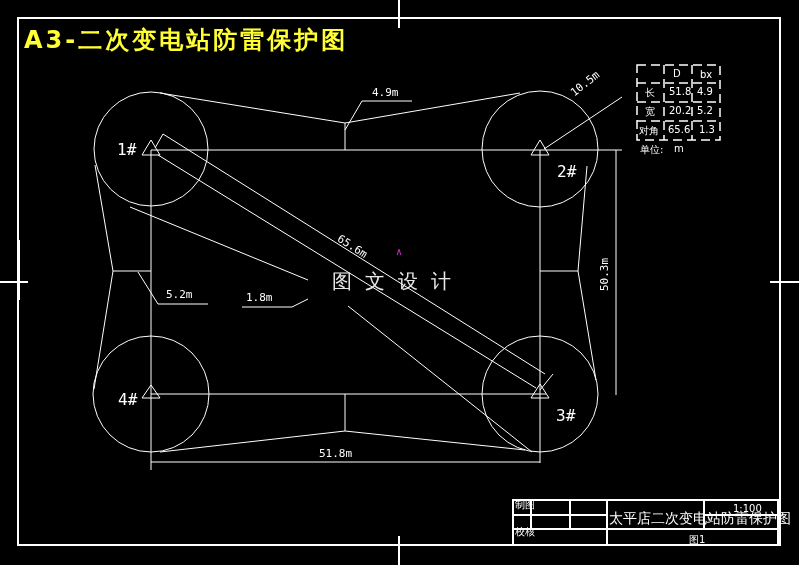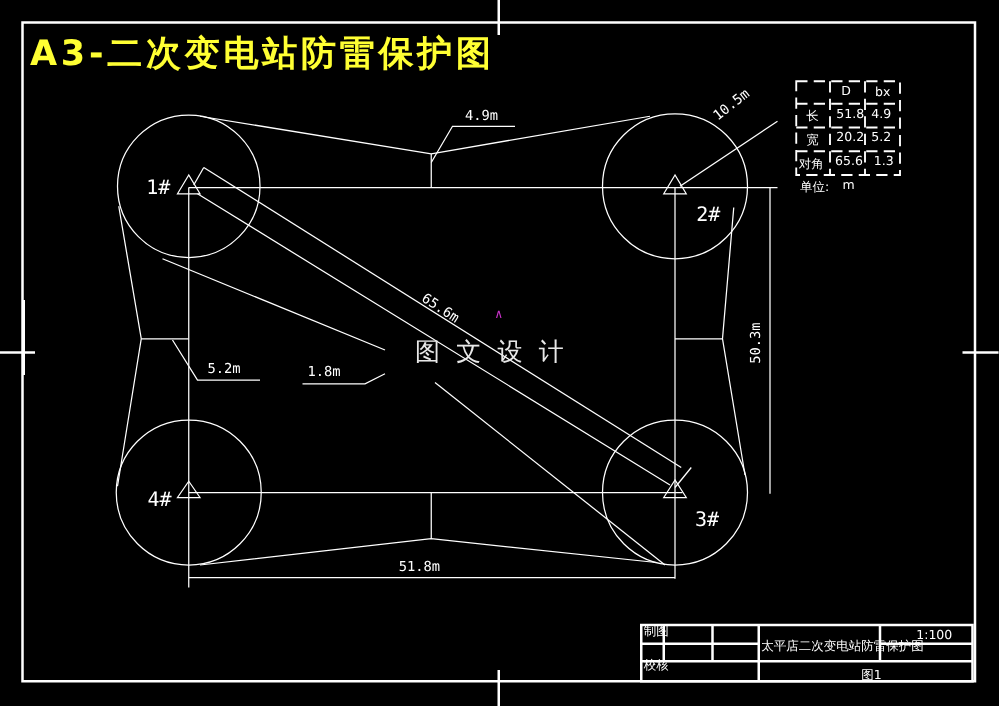--- a/index.html
+++ b/index.html
@@ -1,21 +1,21 @@
 <!DOCTYPE html>
 <html><head>
 <meta charset="utf-8">
 <style>
   html,body{margin:0;padding:0;background:#000;}
   body{width:799px;height:565px;overflow:hidden;position:relative;font-family:"DejaVu Sans Mono","Liberation Mono",monospace;}
   svg{position:absolute;left:0;top:0;}
   .ln{stroke:#fff;stroke-width:1;fill:none;}
   .thick{stroke:#fff;stroke-width:2;fill:none;}
   .dash{stroke:#fff;stroke-width:1.5;fill:none;stroke-dasharray:9 5;}
-  .title{position:absolute;left:24px;top:24px;color:#ffff33;font-family:"DejaVu Sans","Liberation Sans",sans-serif;font-weight:bold;font-size:28px;letter-spacing:3px;white-space:nowrap;}
+  .title{position:absolute;left:24px;top:24px;color:#ffff33;font-family:"DejaVu Sans","Liberation Sans",sans-serif;font-weight:bold;font-size:24px;letter-spacing:3px;white-space:nowrap;}
   .lbl{position:absolute;color:#fff;font-size:14px;white-space:nowrap;font-family:"DejaVu Sans Mono","Liberation Mono",monospace;}
   .small{font-size:11px;}
   .tiny{font-size:8px;}
   .wm{position:absolute;left:332px;top:268px;color:#e8e8e8;font-family:"DejaVu Serif","Liberation Serif",serif;font-size:20px;letter-spacing:13px;white-space:nowrap;}
   .tbl{position:absolute;color:#fff;font-size:10px;white-space:nowrap;font-family:"DejaVu Sans","Liberation Sans",sans-serif;}
   .marker{position:absolute;left:396px;top:246px;color:#cc33cc;font-size:10px;}
 </style>
 </head>
 <body>
 
@@ -130,15 +130,15 @@
 <div class="tbl" style="left:669px;top:105px;">20.2</div>
 <div class="tbl" style="left:697px;top:105px;">5.2</div>
 <div class="tbl" style="left:639px;top:124px;">对角</div>
 <div class="tbl" style="left:668px;top:124px;">65.6</div>
 <div class="tbl" style="left:699px;top:124px;">1.3</div>
 <div class="tbl" style="left:640px;top:143px;">单位:</div>
 <div class="tbl" style="left:674px;top:143px;">m</div>
 
 <div class="tbl tiny" style="left:515px;top:498px;">制图</div>
 <div class="tbl tiny" style="left:515px;top:525px;">校核</div>
-<div class="tbl tiny" style="left:609px;top:510px;font-size:10px;">太平店二次变电站防雷保护图</div>
+<div class="tbl tiny" style="left:609px;top:510px;font-size:14px;">太平店二次变电站防雷保护图</div>
 <div class="tbl tiny" style="left:733px;top:503px;">1:100</div>
 <div class="tbl tiny" style="left:689px;top:533px;text-align:right;">图1</div>
 
 </body></html>

